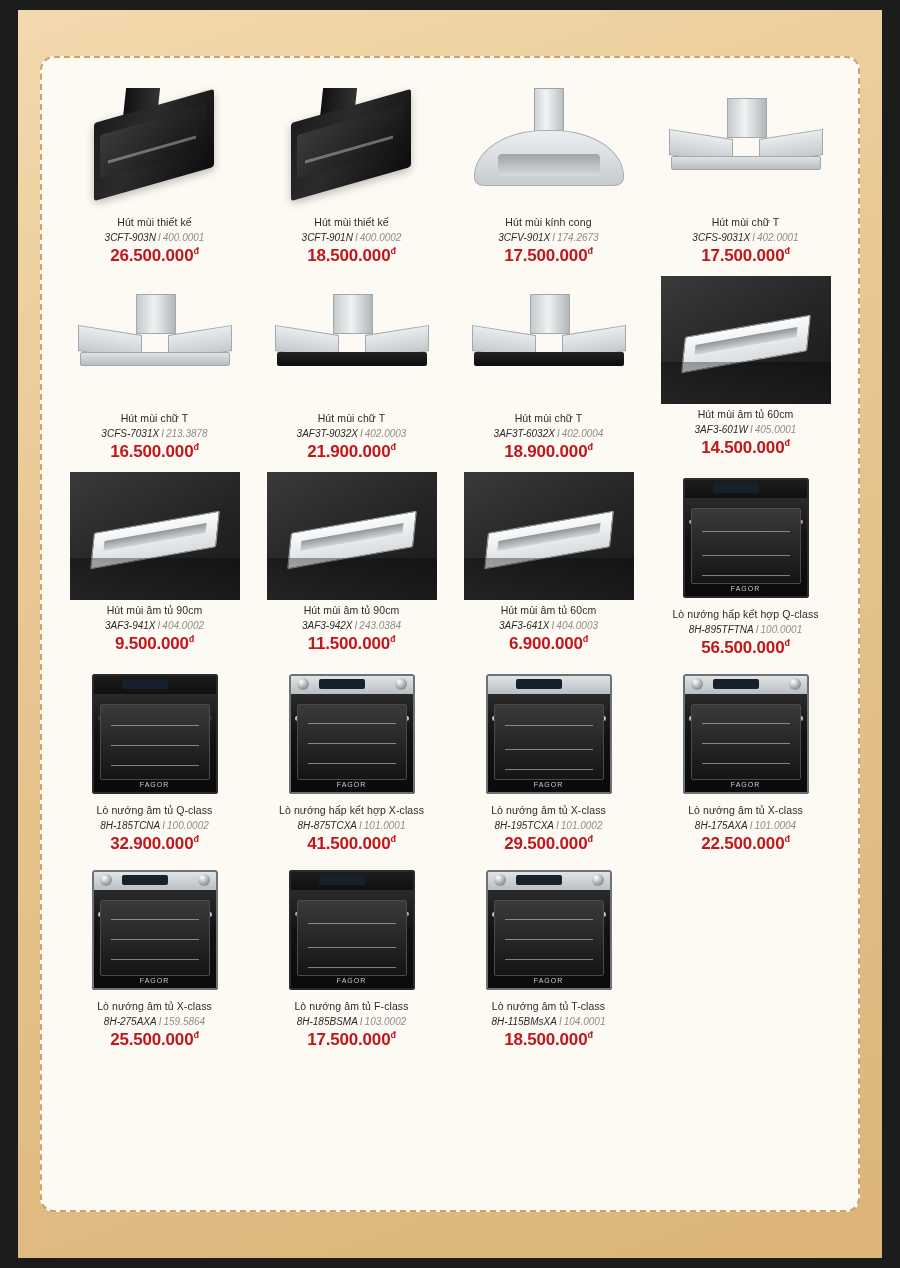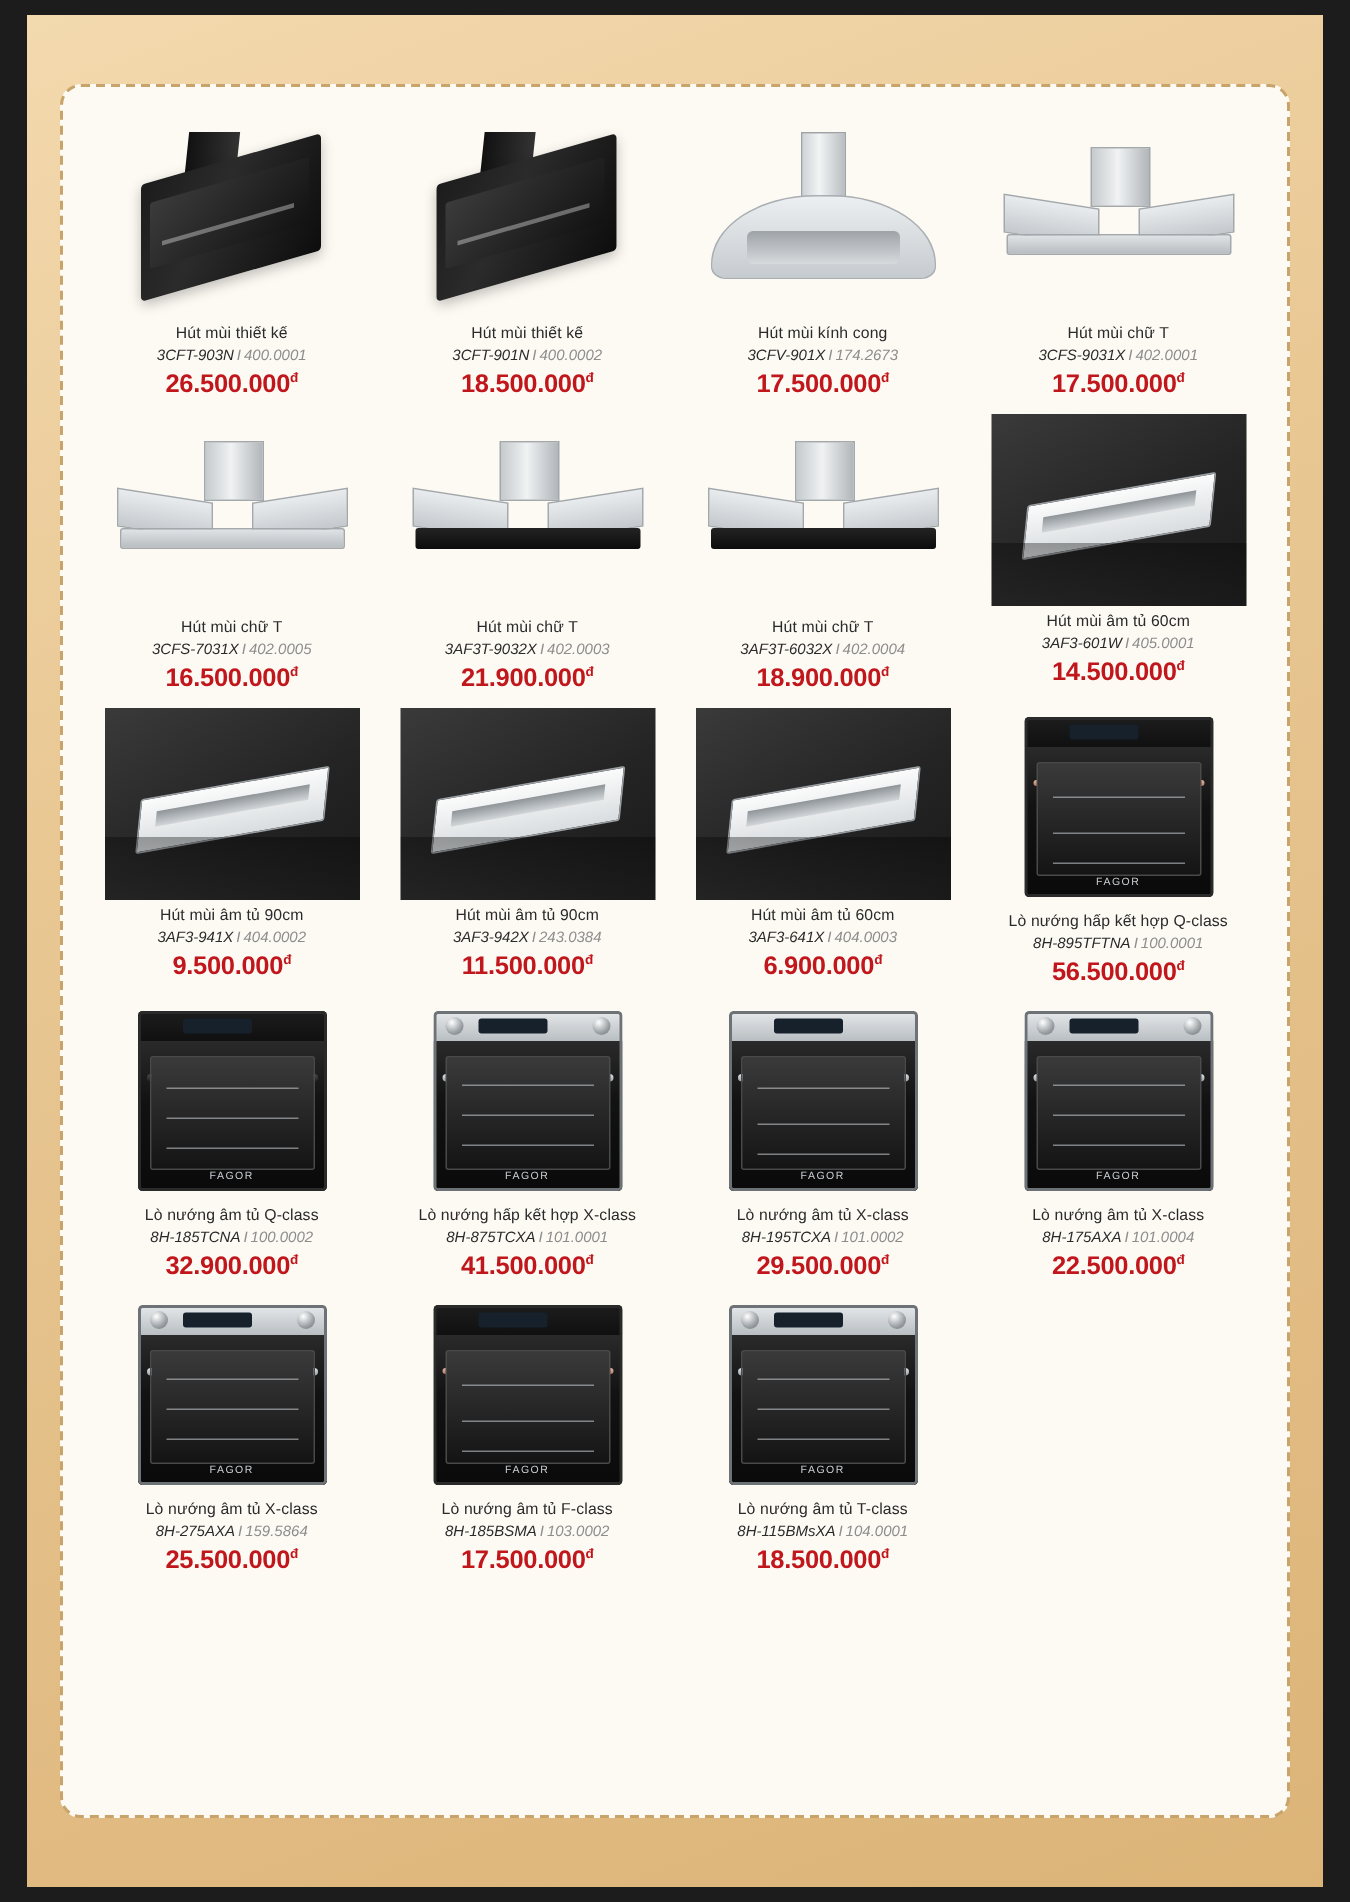--- a/index.html
+++ b/index.html
@@ -317,21 +317,21 @@
             <div class="ill">
               <div class="hood-t">
                 <div class="stack"></div>
                 <div class="wing-l"></div>
                 <div class="wing-r"></div>
                 <div class="base"></div>
               </div>
             </div>
           </div>
           <div class="cap-name">Hút mùi chữ T</div>
-          <div class="cap-code"><span>3CFS-7031X</span><span class="sep">I</span><span class="ref">402.0005</span></div>
+          <div class="cap-code"><span>3CFS-7031X</span><span class="sep">I</span><span class="ref">213.3878</span></div>
           <div class="price"><span>16.500.000</span><sup>đ</sup></div>
         </div>
         <div class="cell">
           <div class="imgbox">
             <div class="ill">
               <div class="hood-t">
                 <div class="stack"></div>
                 <div class="wing-l"></div>
                 <div class="wing-r"></div>
                 <div class="blackbar"></div>

